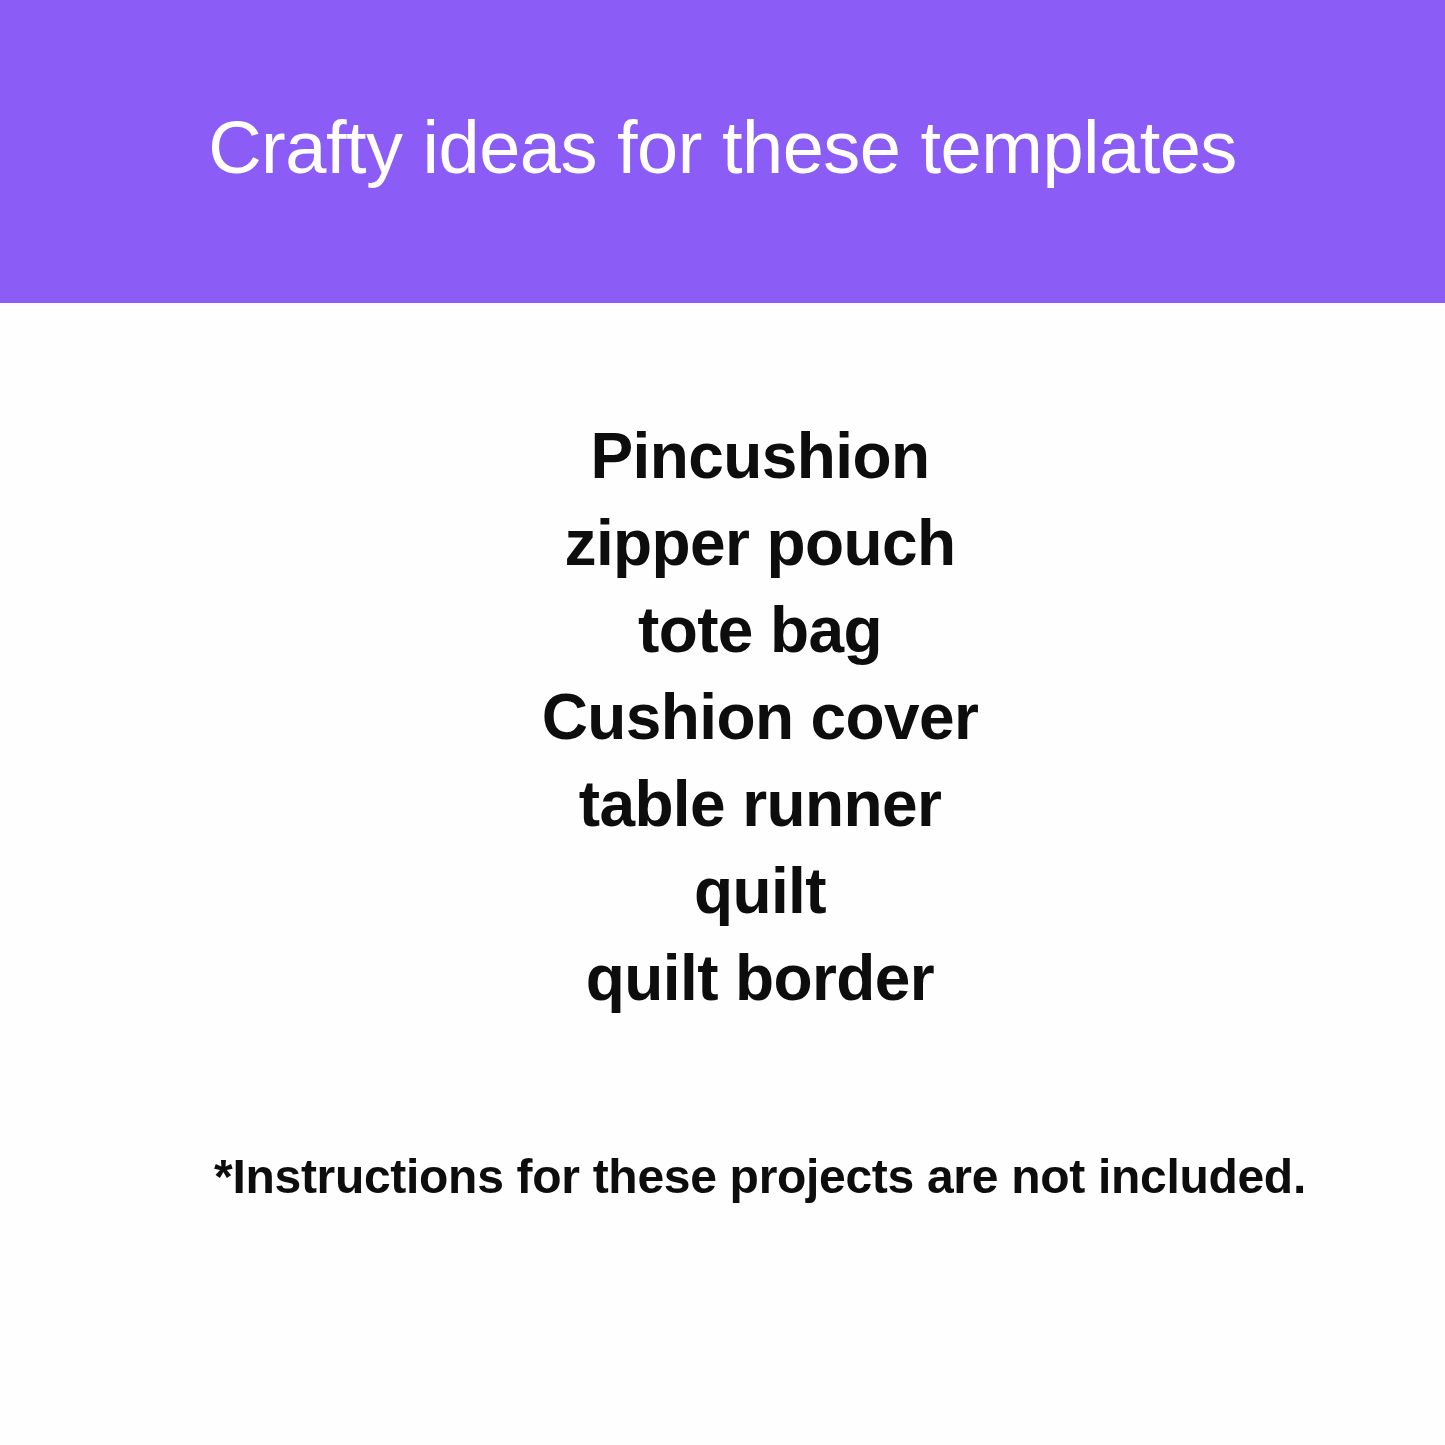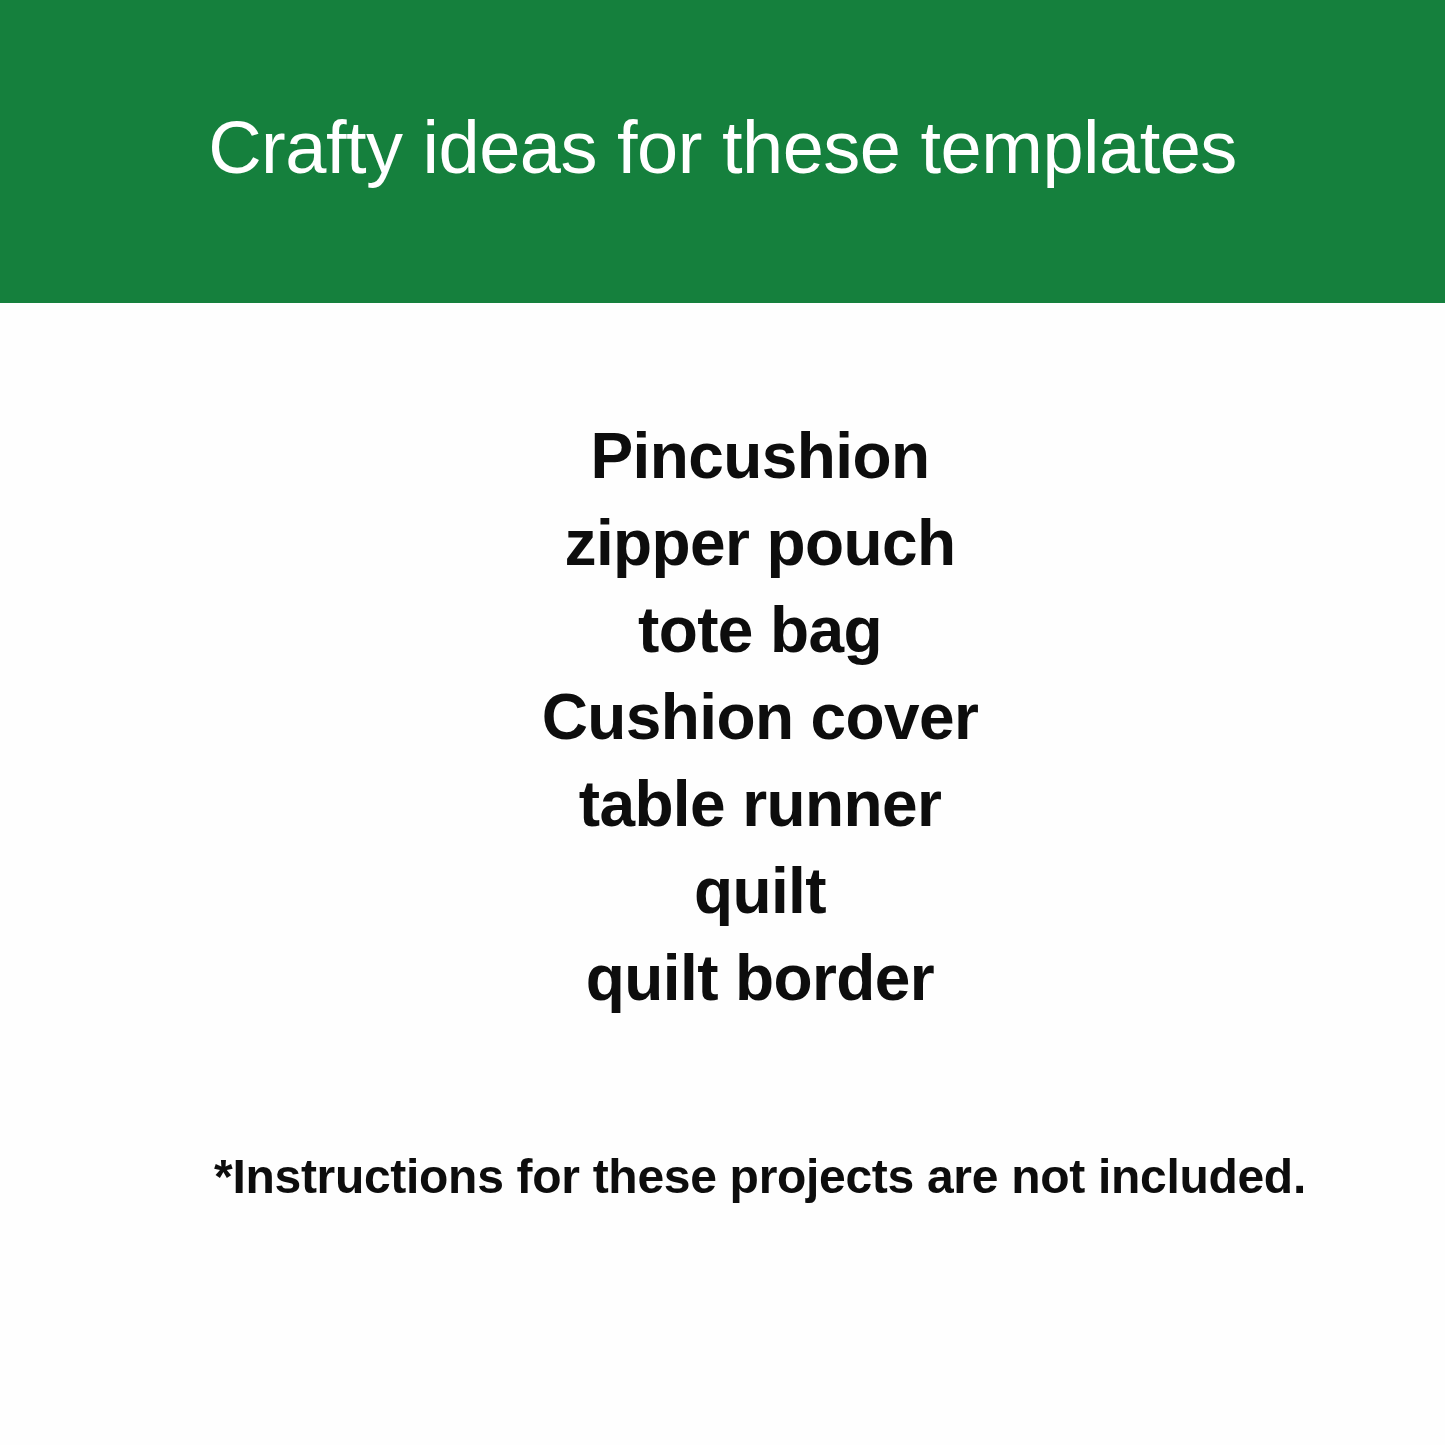--- a/index.html
+++ b/index.html
@@ -20,21 +20,21 @@
     background: #fefefe;
     overflow: hidden;
   }
   
   #header-band {
     position: absolute;
     left: 0;
     top: 0;
     width: 1445px;
     height: 303px;
-    background: #15803d;
+    background: #8b5cf6;
     display: flex;
     align-items: center;
     justify-content: center;
     box-sizing: border-box;
   }
   #header-title {
     color: #ffffff;
     font-family: "Liberation Sans", sans-serif;
     font-size: 74px;
     font-weight: 400;

